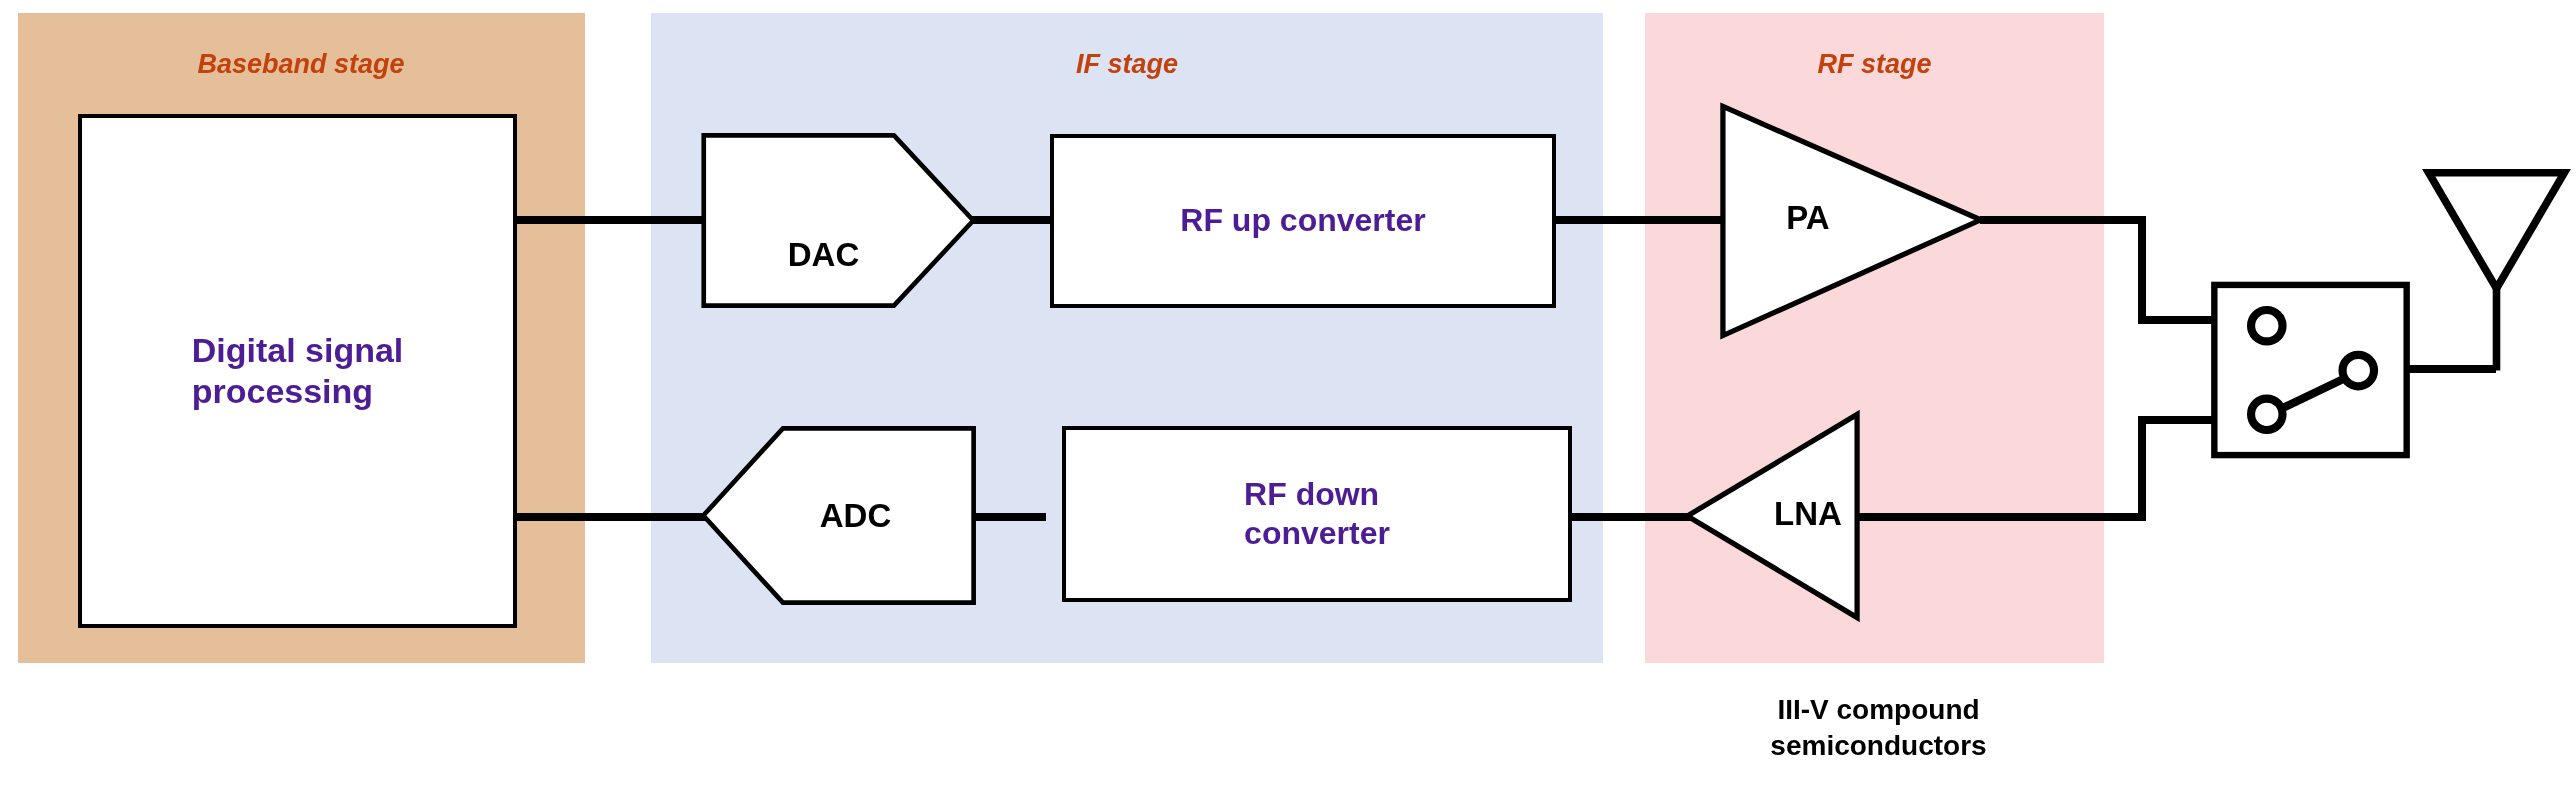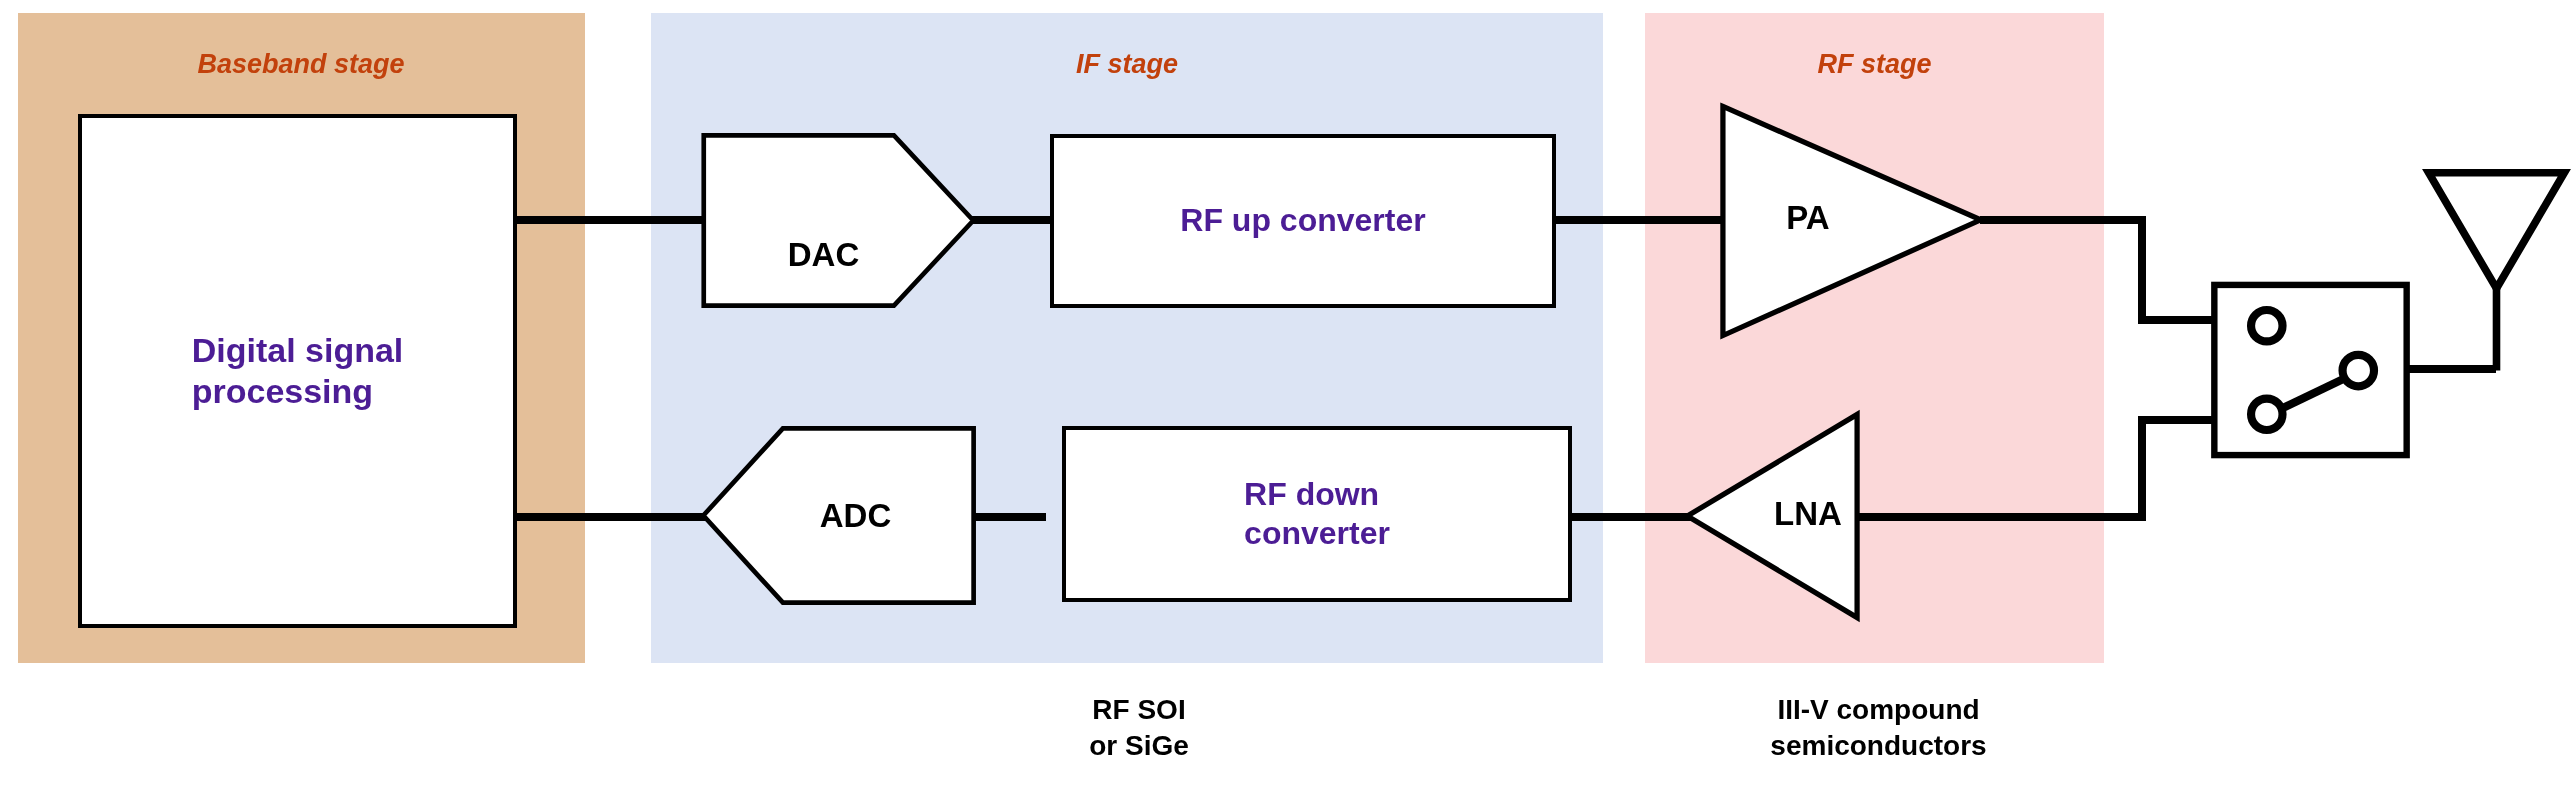--- a/index.html
+++ b/index.html
@@ -131,19 +131,17 @@
     <circle cx="95" cy="75" r="27" fill="#ffffff" stroke="#000000" stroke-width="14"></circle>
     <circle cx="95" cy="227" r="27" fill="#ffffff" stroke="#000000" stroke-width="14"></circle>
     <circle cx="252" cy="152" r="27" fill="#ffffff" stroke="#000000" stroke-width="14"></circle>
   </svg>
 
   <svg class="shape-svg" style="left:2424px; top:168px; width:145px; height:206px;" viewBox="0 0 248 352">
     <polygon points="8,8 240,8 124,206" fill="#ffffff" stroke="#000000" stroke-width="13"></polygon>
     <line x1="124" y1="200" x2="124" y2="346" stroke="#000000" stroke-width="13"></line>
   </svg>
 
-  <div class="foot-label" style="left:876px; top:692px; width:526px;">RF SOI
-or SiGe</div>
   <div class="foot-label" style="left:1645px; top:692px; width:467px;text-align:center;">III-V compound
 semiconductors</div>
 
 </div>
 
 
 </body></html>

